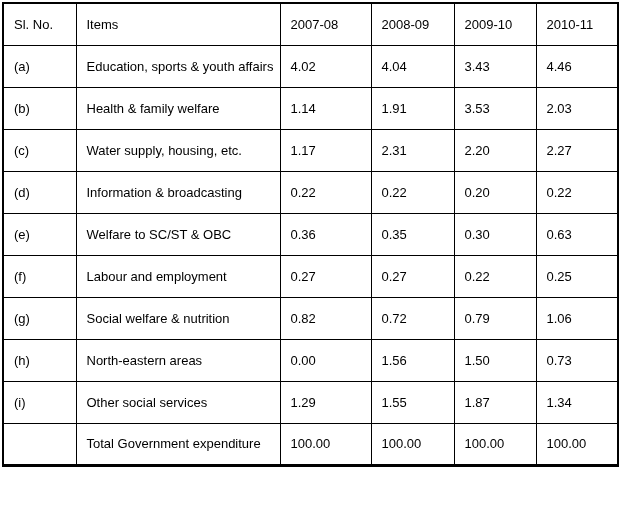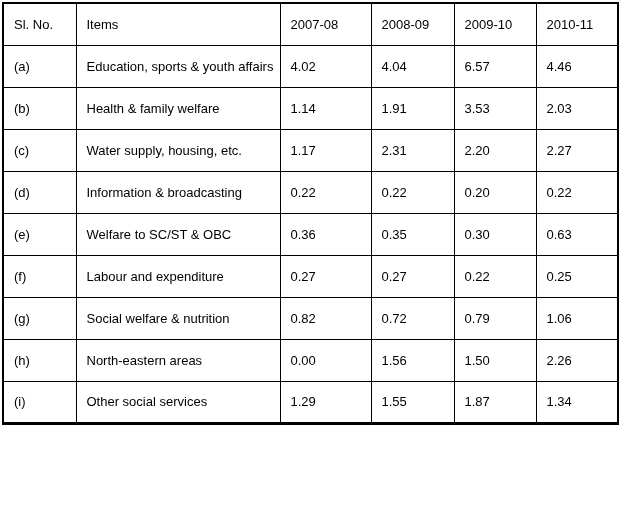--- a/index.html
+++ b/index.html
@@ -66,21 +66,21 @@
         <th>2009-10</th>
         <th>2010-11</th>
       </tr>
     </thead>
     <tbody>
         <tr>
     <td>(a)</td>
     <td>Education, sports &amp; youth affairs</td>
     <td>4.02</td>
     <td>4.04</td>
-    <td>6.57</td>
+    <td>3.43</td>
     <td>4.46</td>
   </tr>
         <tr>
     <td>(b)</td>
     <td>Health &amp; family welfare</td>
     <td>1.14</td>
     <td>1.91</td>
     <td>3.53</td>
     <td>2.03</td>
   </tr>
@@ -103,45 +103,53 @@
         <tr>
     <td>(e)</td>
     <td>Welfare to SC/ST &amp; OBC</td>
     <td>0.36</td>
     <td>0.35</td>
     <td>0.30</td>
     <td>0.63</td>
   </tr>
         <tr>
     <td>(f)</td>
-    <td>Labour and expenditure</td>
+    <td>Labour and employment</td>
     <td>0.27</td>
     <td>0.27</td>
     <td>0.22</td>
     <td>0.25</td>
   </tr>
         <tr>
     <td>(g)</td>
     <td>Social welfare &amp; nutrition</td>
     <td>0.82</td>
     <td>0.72</td>
     <td>0.79</td>
     <td>1.06</td>
   </tr>
         <tr>
     <td>(h)</td>
     <td>North-eastern areas</td>
     <td>0.00</td>
     <td>1.56</td>
     <td>1.50</td>
-    <td>2.26</td>
+    <td>0.73</td>
   </tr>
         <tr>
     <td>(i)</td>
     <td>Other social services</td>
     <td>1.29</td>
     <td>1.55</td>
     <td>1.87</td>
     <td>1.34</td>
   </tr>
+        <tr>
+    <td></td>
+    <td>Total Government expenditure</td>
+    <td>100.00</td>
+    <td>100.00</td>
+    <td>100.00</td>
+    <td>100.00</td>
+  </tr>
       </tbody>
   </table>
 </div>
 
 </body></html>

